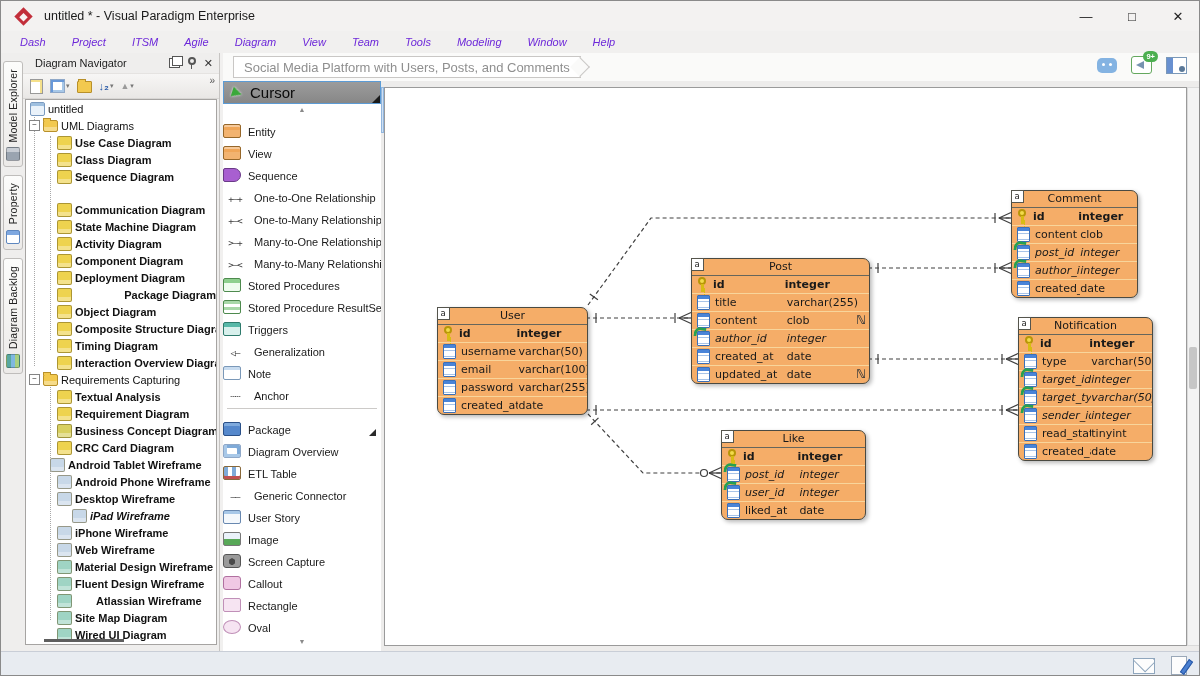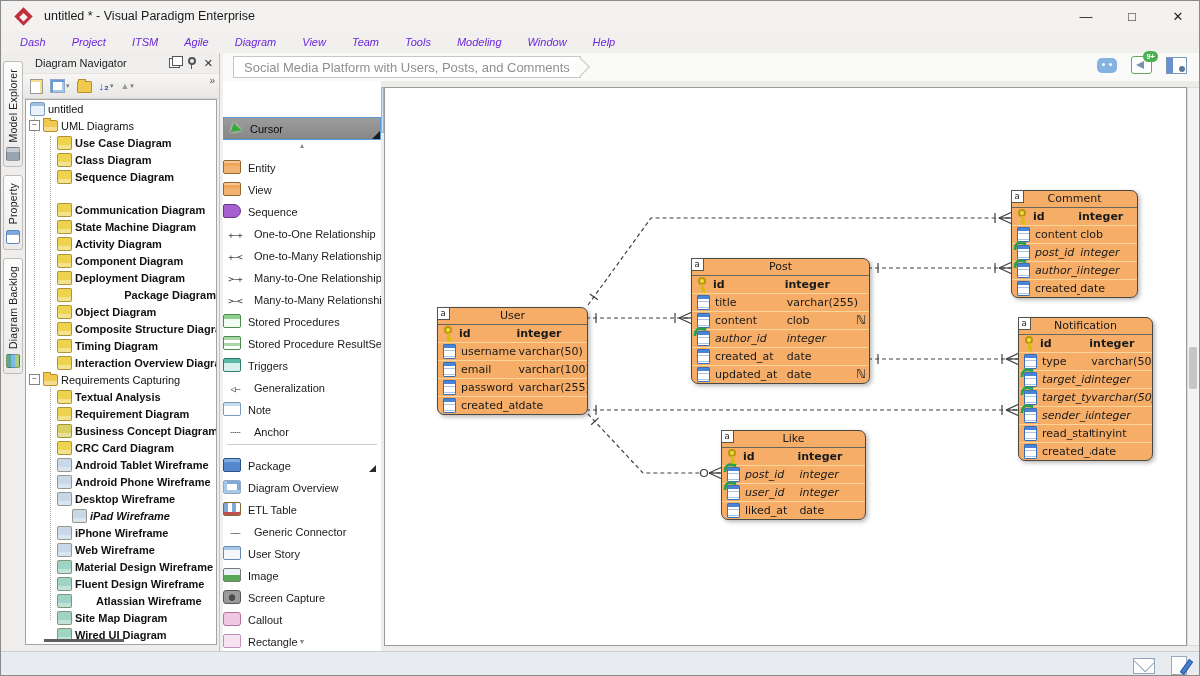--- a/index.html
+++ b/index.html
@@ -61,21 +61,21 @@
   .robot-ic{width:20px;height:15px;background:#84B3E2;border-radius:5px;position:relative;}
   .robot-ic::before{content:"";position:absolute;left:5px;top:5px;width:3px;height:3px;border-radius:50%;background:#FFF;box-shadow:7px 0 0 #FFF;}
   .announce-ic{width:19px;height:16px;background:#FFF;border:1.5px solid #64A85E;border-radius:3px;position:relative;}
   .announce-ic::before{content:"";position:absolute;left:4px;top:4px;border-top:4px solid transparent;border-bottom:4px solid transparent;border-right:8px solid #7893B0;}
   .badge{position:absolute;right:-7px;top:-6px;background:#4CAF50;color:#FFF;border-radius:7px;font-size:7.5px;font-weight:bold;padding:1.5px 3px;line-height:1;}
   .panel-ic{width:19px;height:15px;background:#FFF;border:1px solid #7A98B8;position:relative;}
   .panel-ic::before{content:"";position:absolute;left:0;top:0;width:6px;height:100%;background:#6890D0;}
   .panel-ic::after{content:"";position:absolute;right:1px;bottom:1px;width:6px;height:6px;border-radius:50%;background:#5A7898;}
   
   #palette{position:absolute;left:222px;top:80px;width:158px;height:570px;background:#FFF;border-right:1px solid #C6C4C2;overflow:hidden;}
-  #cursor-row{height:21px;background:linear-gradient(#9C9C9C,#878787);border:1px solid #5B9BD5;display:flex;align-items:center;gap:8px;padding-left:8px;position:relative;font-size:11px;color:#0a0a0a;margin-top:36px;}
+  #cursor-row{height:21px;background:linear-gradient(#9C9C9C,#878787);border:1px solid #5B9BD5;display:flex;align-items:center;gap:8px;padding-left:8px;position:relative;font-size:15px;color:#0a0a0a;}
   #cursor-row .corner{position:absolute;right:0;bottom:0;width:0;height:0;border-bottom:8px solid #1a1a1a;border-left:8px solid transparent;}
   .cursor-ic{width:0;height:0;border-top:5px solid transparent;border-bottom:5px solid transparent;border-left:10px solid #3AA83A;transform:rotate(18deg);filter:drop-shadow(0 0 1px #FFF);}
   .pal-scroll{height:12px;text-align:center;font-size:7px;color:#8A8A8A;line-height:12px;}
   #pal-down{position:absolute;left:0;right:0;bottom:3px;}
   .pal-item{height:22px;display:flex;align-items:flex-end;font-size:11px;color:#1a1a1a;white-space:nowrap;}
   .pal-item .pic,.pal-item .pglyph{flex:none;margin-right:7px;}
   .pglyph{width:24px;text-align:center;font-family:"DejaVu Sans Mono",monospace;font-size:9px;letter-spacing:-1px;color:#3a3a3a;}
   .pal-div{height:6px;border-bottom:1px solid #CCCAC8;margin:0 4px 5px 4px;}
   .sub-tri{margin-left:auto;margin-right:5px;width:0;height:0;border-bottom:7px solid #2a2a2a;border-left:7px solid transparent;}
   .pic{width:16px;height:12px;border-radius:2px;border:1px solid rgba(0,0,0,.3);}
@@ -279,21 +279,21 @@
             <span class="lbl">Requirement Diagram</span>
           </div>
           <div class="tree-row b" style="padding-left: 31px;">
             <span class="tico" style="background: rgb(216, 208, 96);"></span>
             <span class="lbl">Business Concept Diagram</span>
           </div>
           <div class="tree-row b" style="padding-left: 31px;">
             <span class="tico" style="background: rgb(238, 211, 79);"></span>
             <span class="lbl">CRC Card Diagram</span>
           </div>
-          <div class="tree-row b" style="padding-left: 31px;">
+          <div class="tree-row b" style="padding-left: 24px;">
             <span class="tico" style="background: rgb(200, 216, 232);"></span>
             <span class="lbl">Android Tablet Wireframe</span>
           </div>
           <div class="tree-row b" style="padding-left: 31px;">
             <span class="tico" style="background: rgb(200, 216, 232);"></span>
             <span class="lbl">Android Phone Wireframe</span>
           </div>
           <div class="tree-row b" style="padding-left: 31px;">
             <span class="tico" style="background: rgb(200, 216, 232);"></span>
             <span class="lbl">Desktop Wireframe</span>

